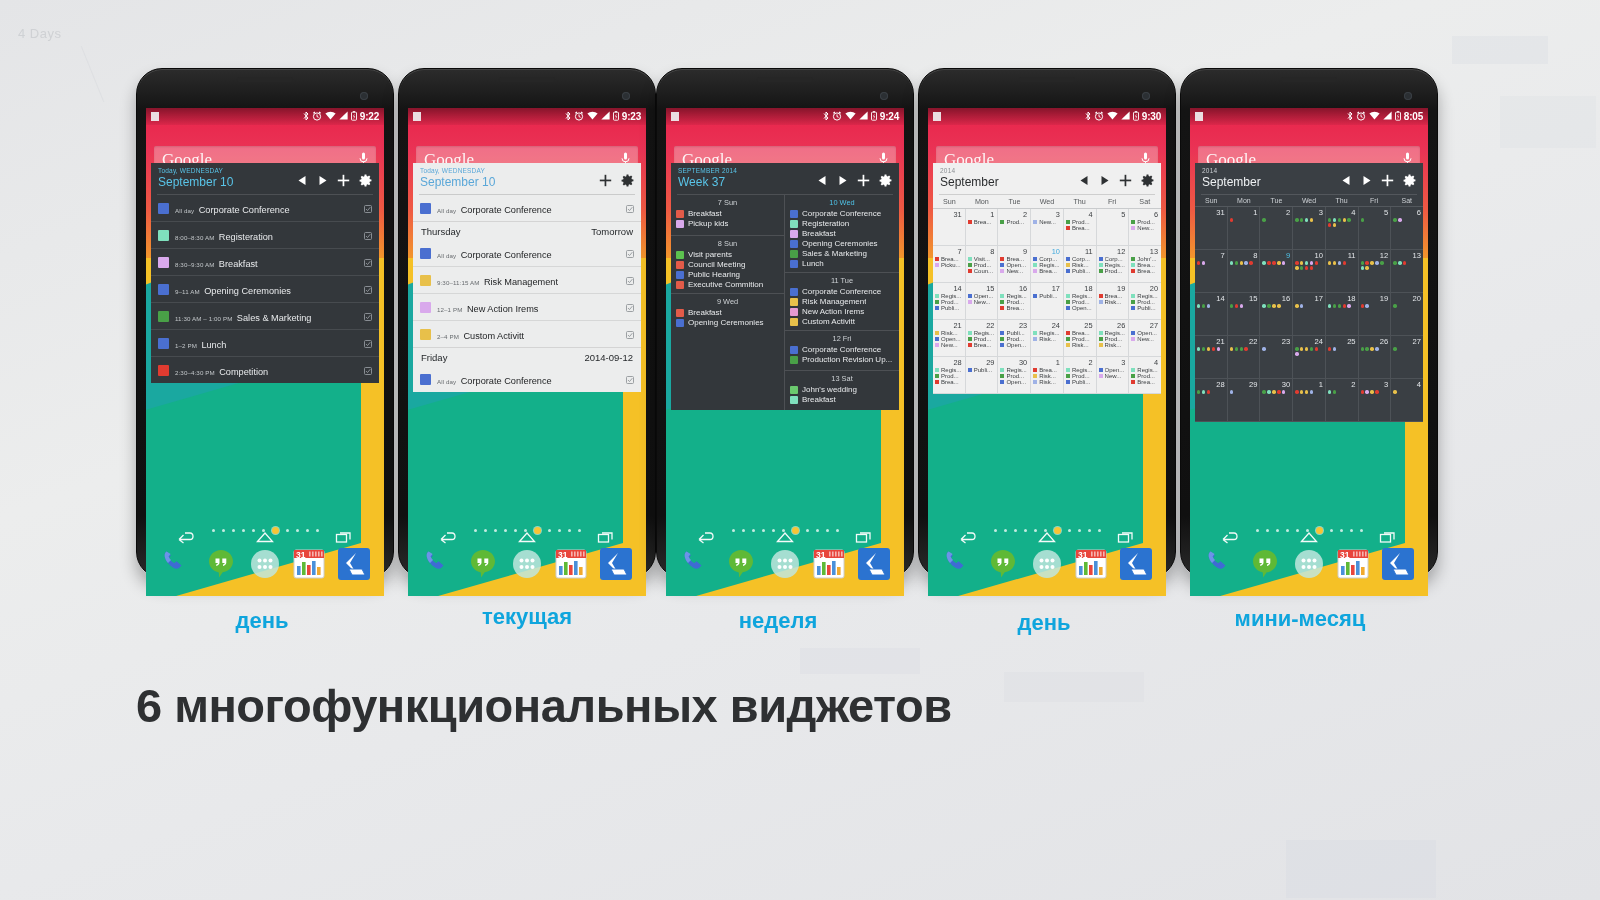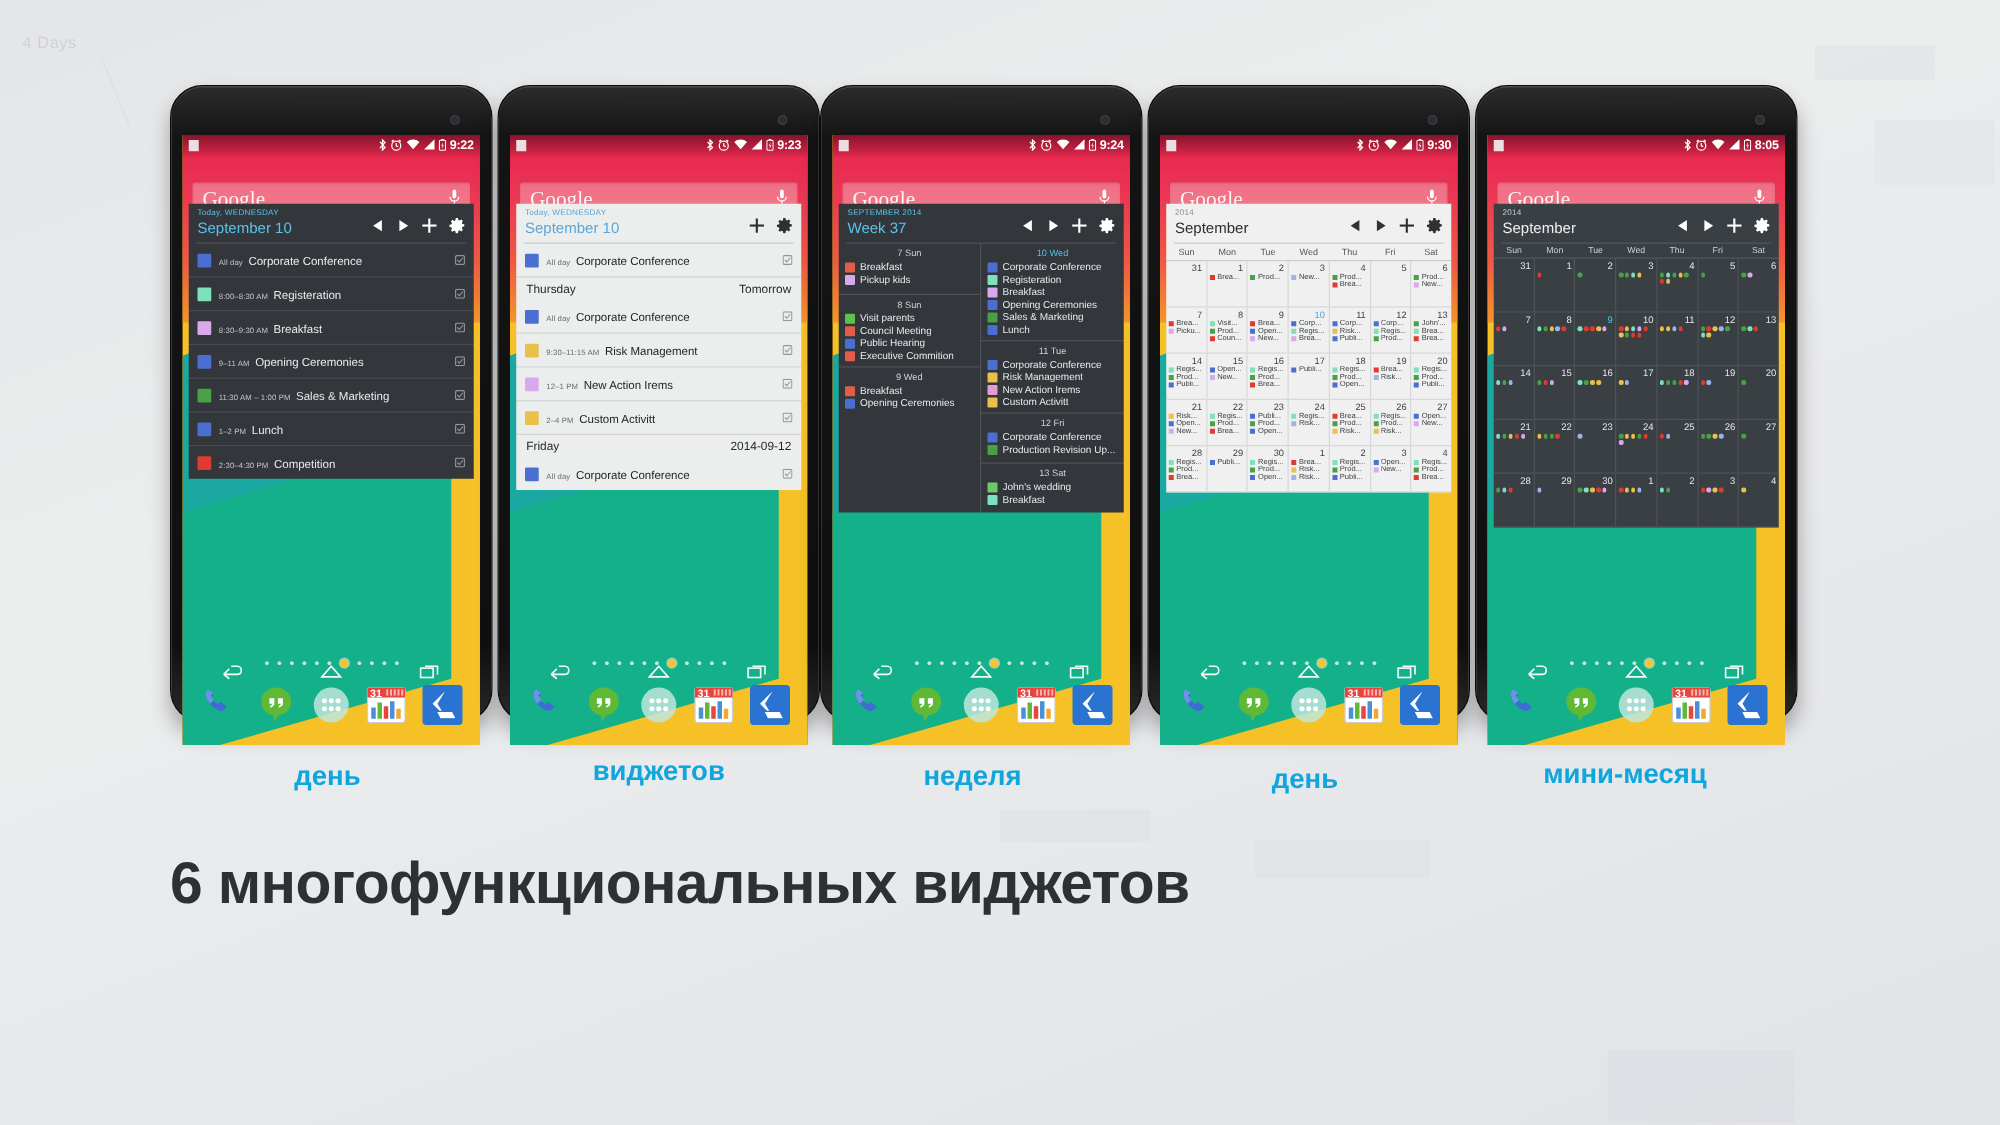--- a/index.html
+++ b/index.html
@@ -1921,20 +1921,20 @@
             </svg></span>
   <span><svg width="20" height="14" viewBox="0 0 20 14" fill="none" stroke="#fff" stroke-width="1.3">
               <rect x="2.5" y="4.5" width="10" height="7.5"></rect>
               <path d="M6 3 L16 3 L16 9.5"></path>
             </svg></span>
         </div>
       </div>
     </div>
   <div id="captions">
       <div class="caption" style="left: 152px; top: 608px; width: 220px;">день</div>
-      <div class="caption" style="left: 417px; top: 604px; width: 220px;">виджетов</div>
+      <div class="caption" style="left: 417px; top: 604px; width: 220px;">текущая</div>
       <div class="caption" style="left: 668px; top: 608px; width: 220px;">неделя</div>
       <div class="caption" style="left: 934px; top: 610px; width: 220px;">день</div>
       <div class="caption" style="left: 1190px; top: 606px; width: 220px;">мини-месяц</div>
     </div>
 
   <div class="headline">6 многофункциональных виджетов</div>
 </div>
 
 </body></html>

